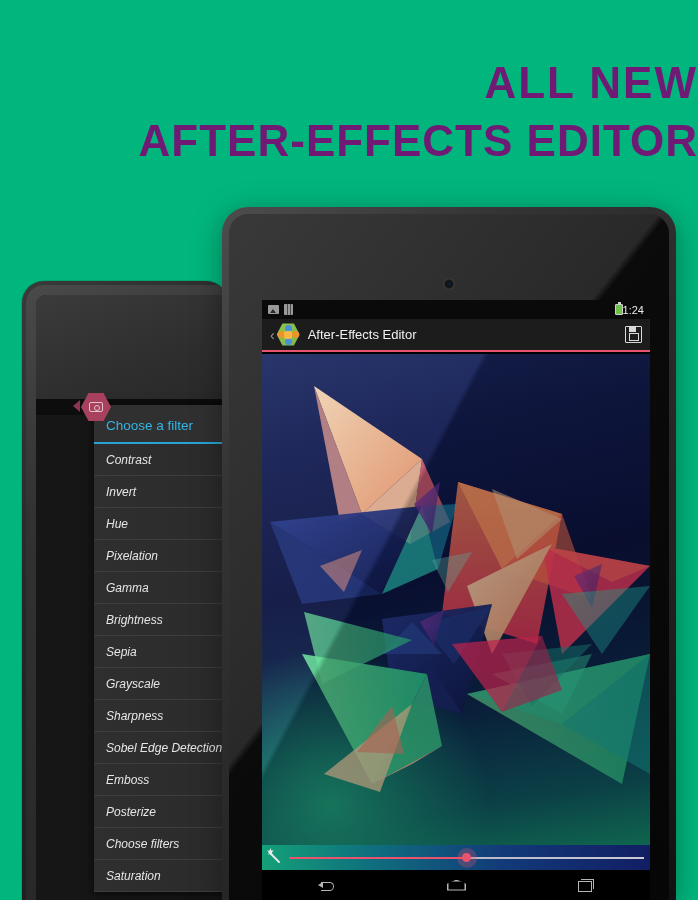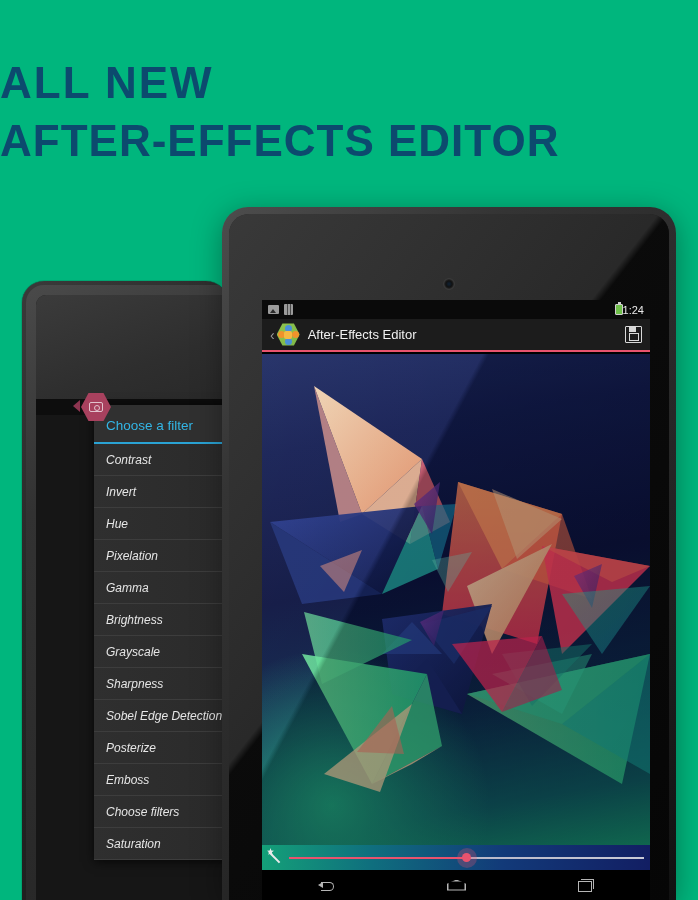--- a/index.html
+++ b/index.html
@@ -8,22 +8,22 @@
   body {
     background:#00b67d;
     font-family:"Liberation Sans", sans-serif;
     position:relative;
   }
 
   
   .headline {
     position:absolute;
     top:54px; left:0; right:0;
-    text-align:left;
-    color:#0c4a6e;
+    text-align:right;
+    color:#701a75;
     font-weight:bold;
     letter-spacing:1px;
     line-height:1.32;
     z-index:30;
     pointer-events:none;
   }
   .headline .l1 { font-size:44px; display:block; letter-spacing:2px; }
   .headline .l2 { font-size:44px; display:block; letter-spacing:1px; }
 
   
@@ -331,25 +331,26 @@
 
       <div class="filter-dialog">
         <div class="fd-title">Choose a filter</div>
         <div class="fd-list">
           <div class="fd-item">Contrast</div>
           <div class="fd-item">Invert</div>
           <div class="fd-item">Hue</div>
           <div class="fd-item">Pixelation</div>
           <div class="fd-item">Gamma</div>
           <div class="fd-item">Brightness</div>
+          <div class="fd-item">Sepia</div>
           <div class="fd-item">Grayscale</div>
           <div class="fd-item">Sharpness</div>
           <div class="fd-item">Sobel Edge Detection</div>
+          <div class="fd-item">Emboss</div>
           <div class="fd-item">Posterize</div>
-          <div class="fd-item">Emboss</div>
           <div class="fd-item">Choose filters</div>
           <div class="fd-item">Saturation</div>
 
         </div>
       </div>
     </div>
   </div>
 </div>
 
 <div class="tablet">

